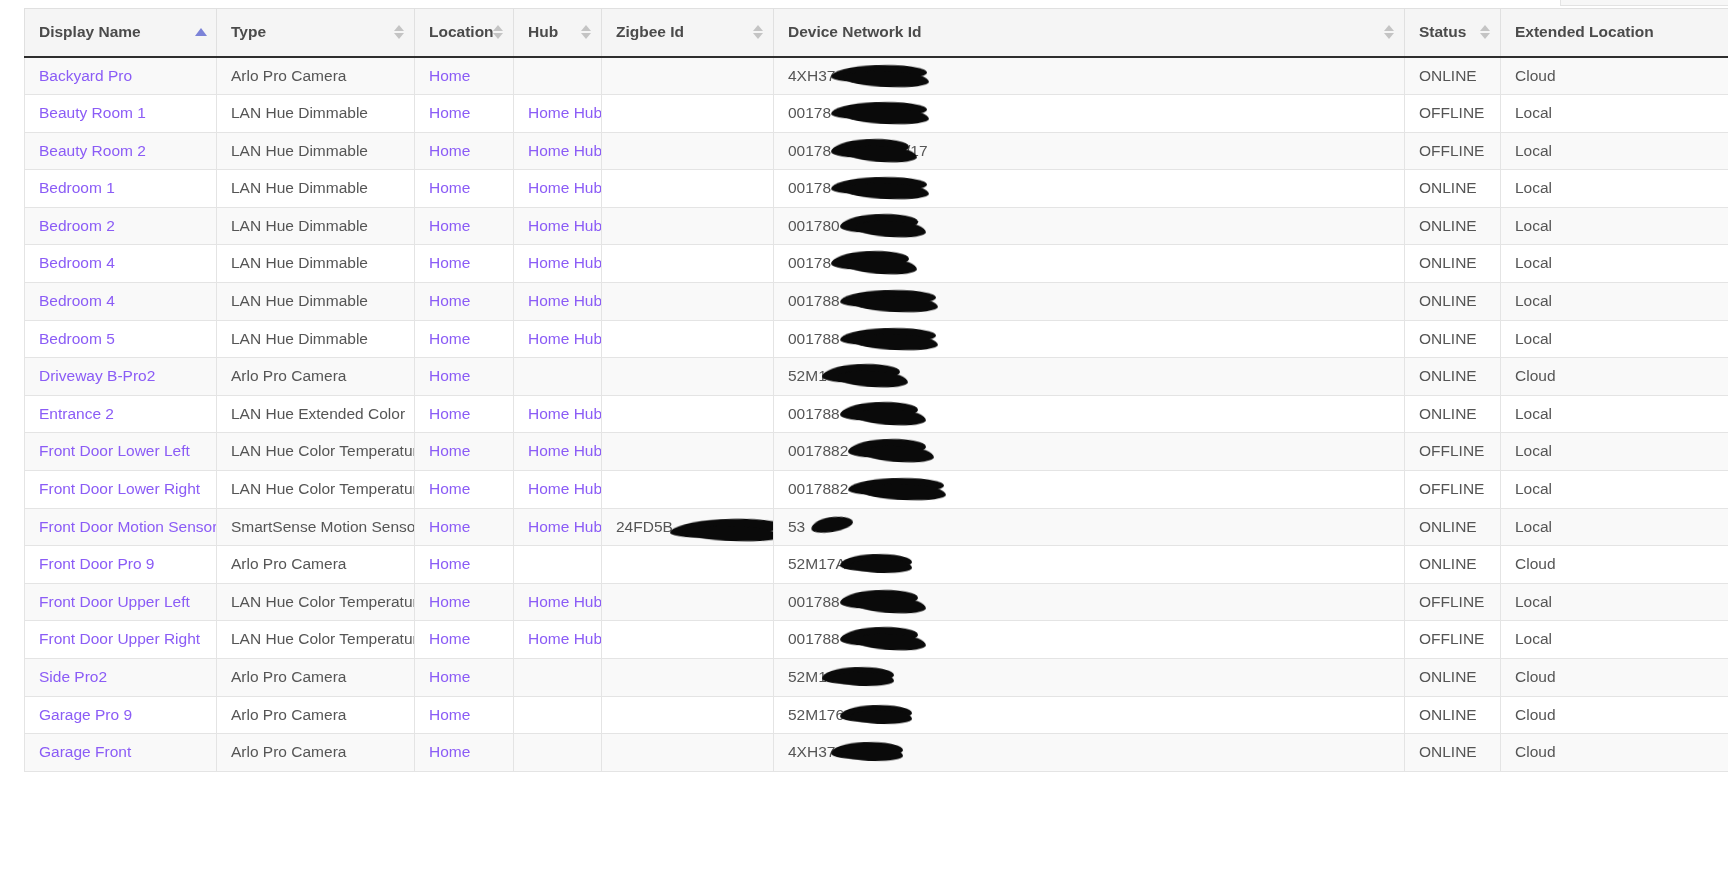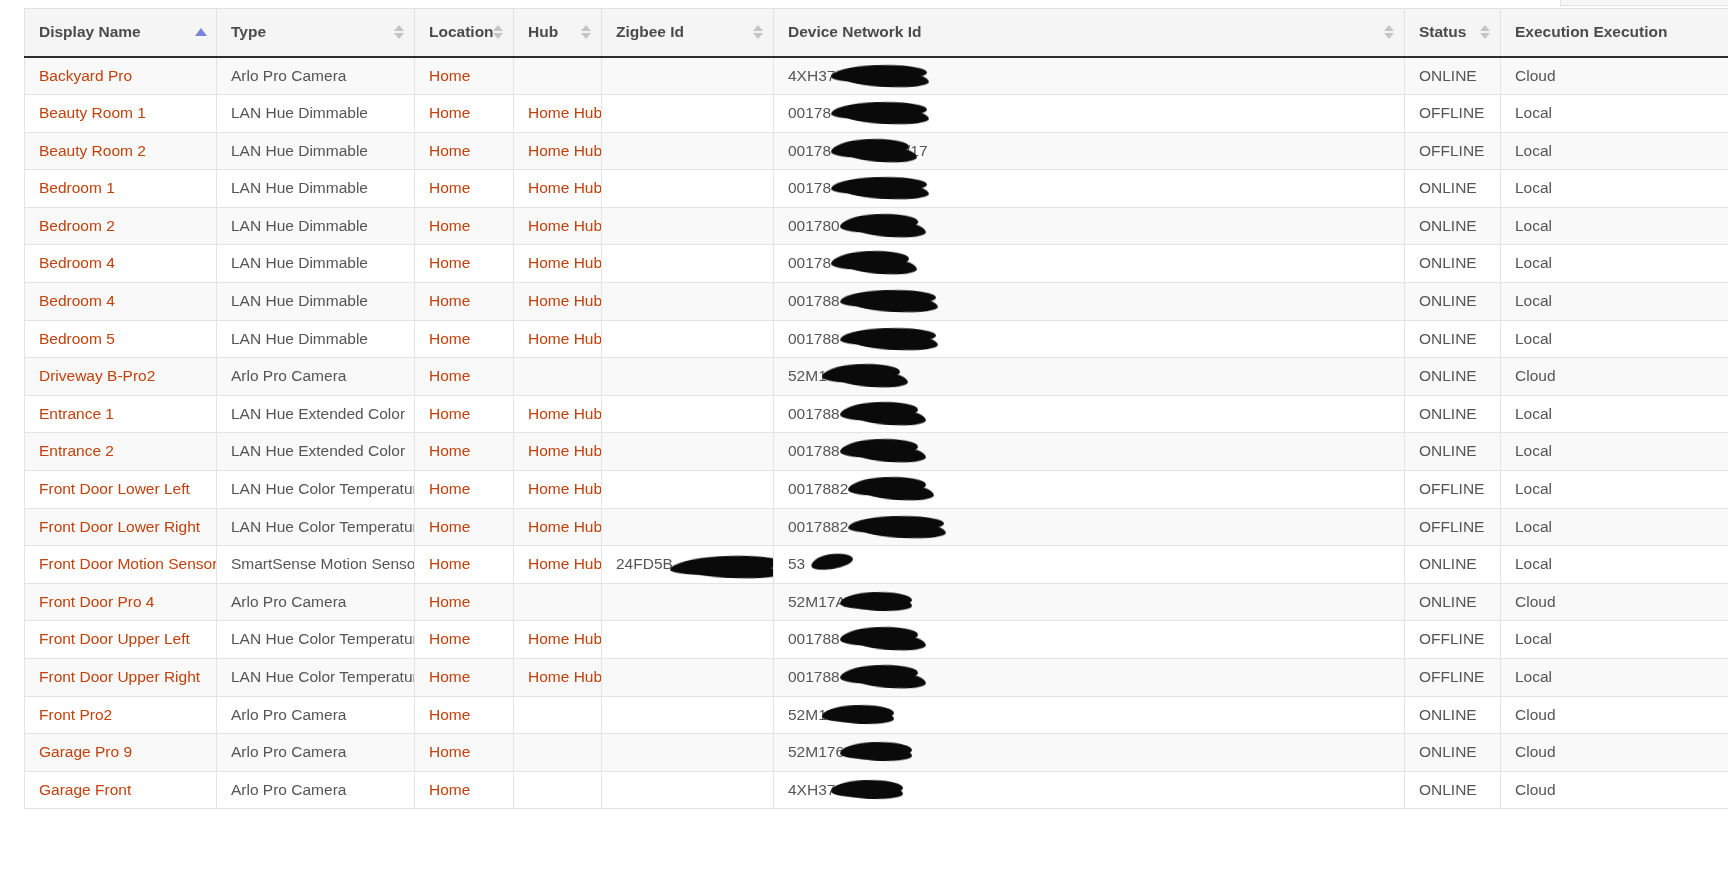--- a/index.html
+++ b/index.html
@@ -114,21 +114,21 @@
     overflow: hidden;
     vertical-align: middle;
     line-height: 1.2;
   }
 
   table.device-table tbody tr:nth-child(odd)  td { background: #f9f9f9; }
   table.device-table tbody tr:nth-child(even) td { background: #ffffff; }
 
   td.link-cell a,
   a.cell-link {
-    color: #c2410c;
+    color: #8b5cf6;
     text-decoration: none;
     cursor: pointer;
   }
 
   
   col.c-name  { width: 192px; }
   col.c-type  { width: 198px; }
   col.c-loc   { width: 99px; }
   col.c-hub   { width: 88px; }
   col.c-zig   { width: 172px; }
@@ -222,21 +222,21 @@
           </span>
         </th>
         <th>
           <span>Status</span>
           <span class="sort-wrap">
             <span class="arrow-up"></span>
             <span class="arrow-down"></span>
           </span>
         </th>
         <th class="no-sort">
-          <span>Execution Execution</span>
+          <span>Extended Location</span>
         </th>
       </tr>
     </thead>
     <tbody id="tbody">
         <tr>
           <td class="link-cell"><a class="cell-link">Backyard Pro</a></td>
           <td>Arlo Pro Camera</td>
           <td class="link-cell"><a class="cell-link">Home</a></td>
           <td class="link-cell"></td>
           <td class="zig-cell"></td>
@@ -318,30 +318,20 @@
           <td class="link-cell"><a class="cell-link">Driveway B-Pro2</a></td>
           <td>Arlo Pro Camera</td>
           <td class="link-cell"><a class="cell-link">Home</a></td>
           <td class="link-cell"></td>
           <td class="zig-cell"></td>
           <td class="dni-cell"><span class="dni-text">52M1</span><span class="dni-text" style="margin-left: 56px;">7</span><span class="redact r2" style="left: 48.4px; top: 6px; width: 78px; height: 18px; transform: rotate(-3deg);"></span><span class="redact r3" style="left: 62.4px; top: 13px; width: 72px; height: 16px; transform: rotate(3deg);"></span></td>
           <td>ONLINE</td>
           <td>Cloud</td>
         </tr>
         <tr>
-          <td class="link-cell"><a class="cell-link">Entrance 1</a></td>
-          <td>LAN Hue Extended Color</td>
-          <td class="link-cell"><a class="cell-link">Home</a></td>
-          <td class="link-cell"><a class="cell-link">Home Hub</a></td>
-          <td class="zig-cell"></td>
-          <td class="dni-cell"><span class="dni-text">001788</span><span class="redact r2" style="left: 65.6px; top: 6px; width: 78px; height: 18px; transform: rotate(-3deg);"></span><span class="redact r3" style="left: 79.6px; top: 13px; width: 72px; height: 16px; transform: rotate(3deg);"></span></td>
-          <td>ONLINE</td>
-          <td>Local</td>
-        </tr>
-        <tr>
           <td class="link-cell"><a class="cell-link">Entrance 2</a></td>
           <td>LAN Hue Extended Color</td>
           <td class="link-cell"><a class="cell-link">Home</a></td>
           <td class="link-cell"><a class="cell-link">Home Hub</a></td>
           <td class="zig-cell"></td>
           <td class="dni-cell"><span class="dni-text">001788</span><span class="dni-text" style="margin-left: 56px;">2</span><span class="redact r2" style="left: 65.6px; top: 6px; width: 78px; height: 18px; transform: rotate(-3deg);"></span><span class="redact r3" style="left: 79.6px; top: 13px; width: 72px; height: 16px; transform: rotate(3deg);"></span></td>
           <td>ONLINE</td>
           <td>Local</td>
         </tr>
         <tr>
@@ -368,21 +358,21 @@
           <td class="link-cell"><a class="cell-link">Front Door Motion Sensor</a></td>
           <td>SmartSense Motion Sensor</td>
           <td class="link-cell"><a class="cell-link">Home</a></td>
           <td class="link-cell"><a class="cell-link">Home Hub</a></td>
           <td class="zig-cell"><span>24FD5B</span><span class="redact r2" style="left: 68px; top: 10px; width: 112px; height: 18px; transform: rotate(-3deg);"></span><span class="redact r3" style="left: 80px; top: 17px; width: 98px; height: 15px; transform: rotate(2deg);"></span></td>
           <td class="dni-cell"><span class="dni-text">53</span><span class="redact r2" style="left: 37.2px; top: 8px; width: 42px; height: 15px; transform: rotate(-9deg);"></span></td>
           <td>ONLINE</td>
           <td>Local</td>
         </tr>
         <tr>
-          <td class="link-cell"><a class="cell-link">Front Door Pro 4</a></td>
+          <td class="link-cell"><a class="cell-link">Front Door Pro 9</a></td>
           <td>Arlo Pro Camera</td>
           <td class="link-cell"><a class="cell-link">Home</a></td>
           <td class="link-cell"></td>
           <td class="zig-cell"></td>
           <td class="dni-cell"><span class="dni-text">52M17A</span><span class="redact r2" style="left: 65.6px; top: 8px; width: 72px; height: 17px; transform: rotate(-2deg);"></span><span class="redact r3" style="left: 75.6px; top: 13px; width: 62px; height: 14px; transform: rotate(1deg);"></span></td>
           <td>ONLINE</td>
           <td>Cloud</td>
         </tr>
         <tr>
           <td class="link-cell"><a class="cell-link">Front Door Upper Left</a></td>
@@ -398,21 +388,21 @@
           <td class="link-cell"><a class="cell-link">Front Door Upper Right</a></td>
           <td>LAN Hue Color Temperature</td>
           <td class="link-cell"><a class="cell-link">Home</a></td>
           <td class="link-cell"><a class="cell-link">Home Hub</a></td>
           <td class="zig-cell"></td>
           <td class="dni-cell"><span class="dni-text">001788</span><span class="redact r2" style="left: 65.6px; top: 6px; width: 78px; height: 18px; transform: rotate(-3deg);"></span><span class="redact r3" style="left: 79.6px; top: 13px; width: 72px; height: 16px; transform: rotate(3deg);"></span></td>
           <td>OFFLINE</td>
           <td>Local</td>
         </tr>
         <tr>
-          <td class="link-cell"><a class="cell-link">Front Pro2</a></td>
+          <td class="link-cell"><a class="cell-link">Side Pro2</a></td>
           <td>Arlo Pro Camera</td>
           <td class="link-cell"><a class="cell-link">Home</a></td>
           <td class="link-cell"></td>
           <td class="zig-cell"></td>
           <td class="dni-cell"><span class="dni-text">52M1</span><span class="redact r2" style="left: 48.4px; top: 8px; width: 72px; height: 17px; transform: rotate(-2deg);"></span><span class="redact r3" style="left: 58.4px; top: 13px; width: 62px; height: 14px; transform: rotate(1deg);"></span></td>
           <td>ONLINE</td>
           <td>Cloud</td>
         </tr>
         <tr>
           <td class="link-cell"><a class="cell-link">Garage Pro 9</a></td>

